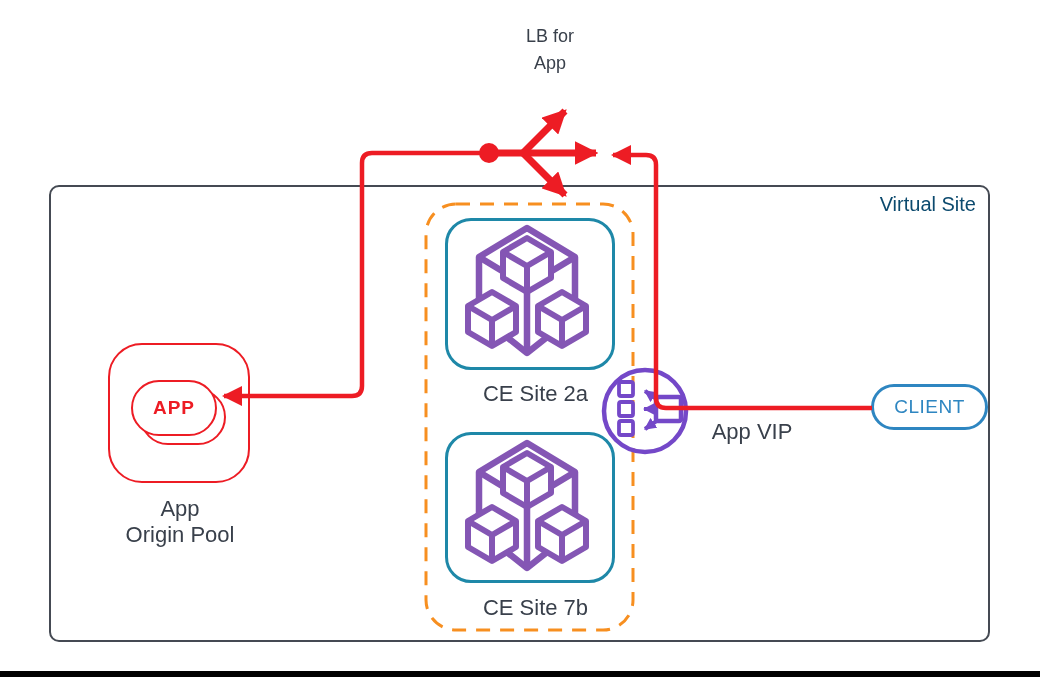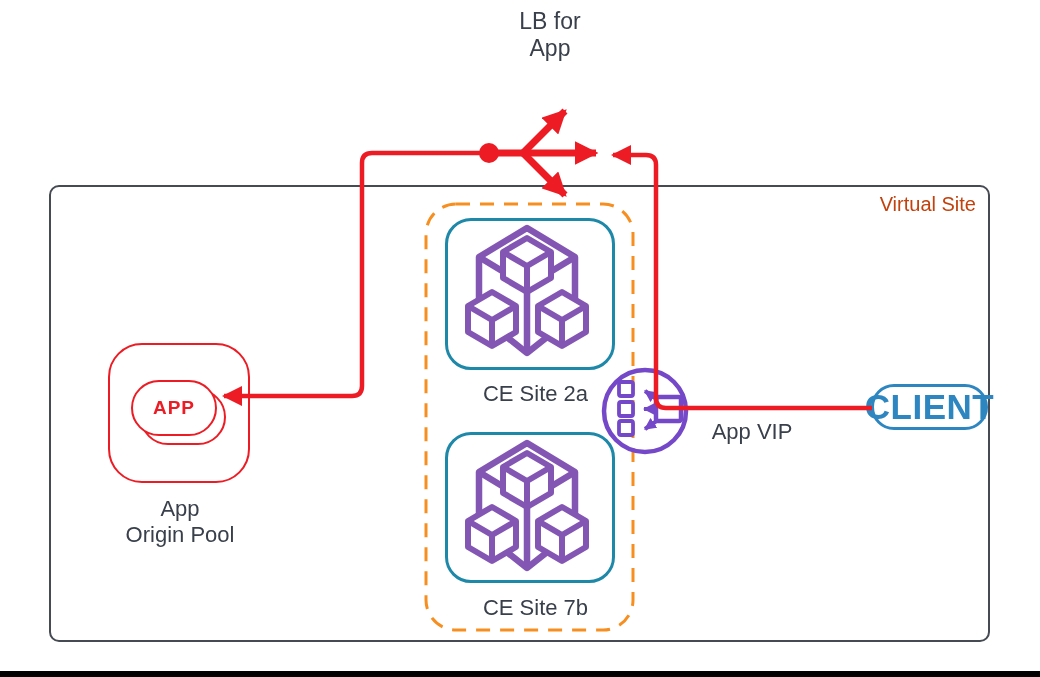--- a/index.html
+++ b/index.html
@@ -13,35 +13,35 @@
     text-align: center; white-space: pre-line; line-height: 26px;
   }
 
   
   .vsite {
     position: absolute; left: 49px; top: 185px; width: 941px; height: 457px;
     border: 2.5px solid #454A53; border-radius: 10px; background: transparent;
     z-index: 1;
   }
   .vsite-label {
-    position: absolute; top: 6px; right: 12px; font-size: 20px; color: #c2410c;
+    position: absolute; top: 6px; right: 12px; font-size: 20px; color: #0c4a6e;
   }
 
   
   .ce-box {
     position: absolute; width: 170px; border: 3px solid #1E88A8;
     border-radius: 26px; background: #ffffff; z-index: 2;
   }
   .ce-a { left: 445px; top: 218px; height: 152px; }
   .ce-b { left: 445px; top: 432px; height: 151px; }
   .ce-a-label { left: 448px; top: 381px; width: 175px; }
   .ce-b-label { left: 448px; top: 595px; width: 175px; }
 
   
-  .lb-label { left: 470px; top: 8px; width: 160px; font-size: 23px; line-height: 27px; }
+  .lb-label { left: 470px; top: 23px; width: 160px; font-size: 18px; line-height: 27px; }
 
   
   .pool-outer {
     position: absolute; left: 108px; top: 343px; width: 142px; height: 140px;
     border: 2.5px solid #ED1C24; border-radius: 34px; background: #ffffff; z-index: 2;
   }
   .pool-pill-shadow {
     position: absolute; left: 140px; top: 389px; width: 86px; height: 56px;
     border: 2.5px solid #ED1C24; border-radius: 28px; background: transparent; z-index: 2;
   }
@@ -57,21 +57,21 @@
 
   
   .vip-label { left: 697px; top: 419px; width: 110px; text-align: center; }
 
   
   .client-pill {
     position: absolute; left: 871px; top: 384px; width: 117px; height: 46px;
     border: 3px solid #2E86C1; border-radius: 23px; background: #ffffff; z-index: 2;
     display: flex; align-items: center; justify-content: center;
   }
-  .client-pill span { color: #2E86C1; font-size: 35px; letter-spacing: 0.5px; font-weight: bold; }
+  .client-pill span { color: #2E86C1; font-size: 19px; letter-spacing: 0.5px; }
 
   
   .overlay {
     position: absolute; left: 0; top: 0; width: 1040px; height: 677px;
     z-index: 4; pointer-events: none;
   }
   .labels-layer { position: absolute; inset: 0; z-index: 6; pointer-events: none; }
 
   .bottom-bar {
     position: absolute; left: 0; top: 671px; width: 1040px; height: 6px;

